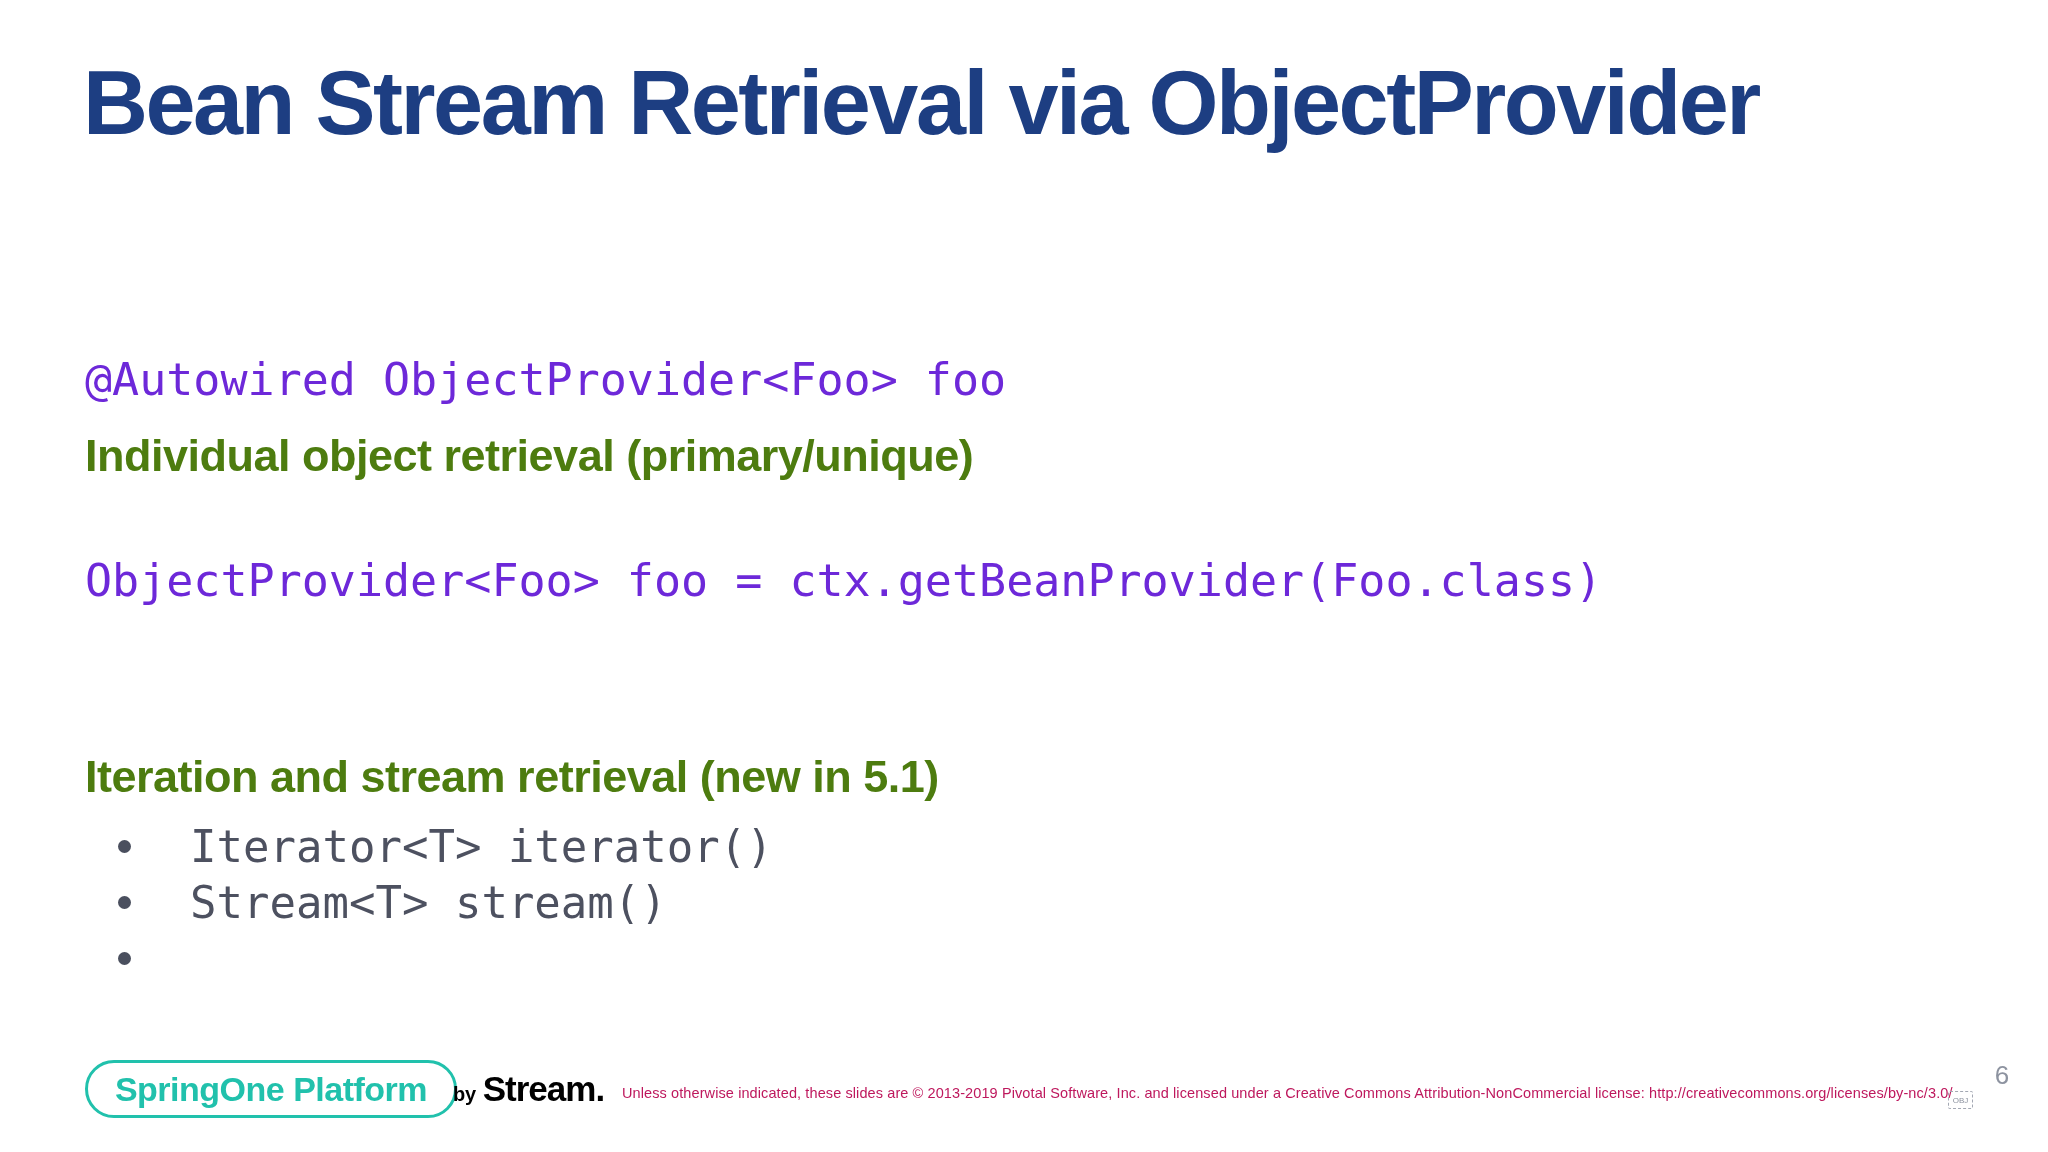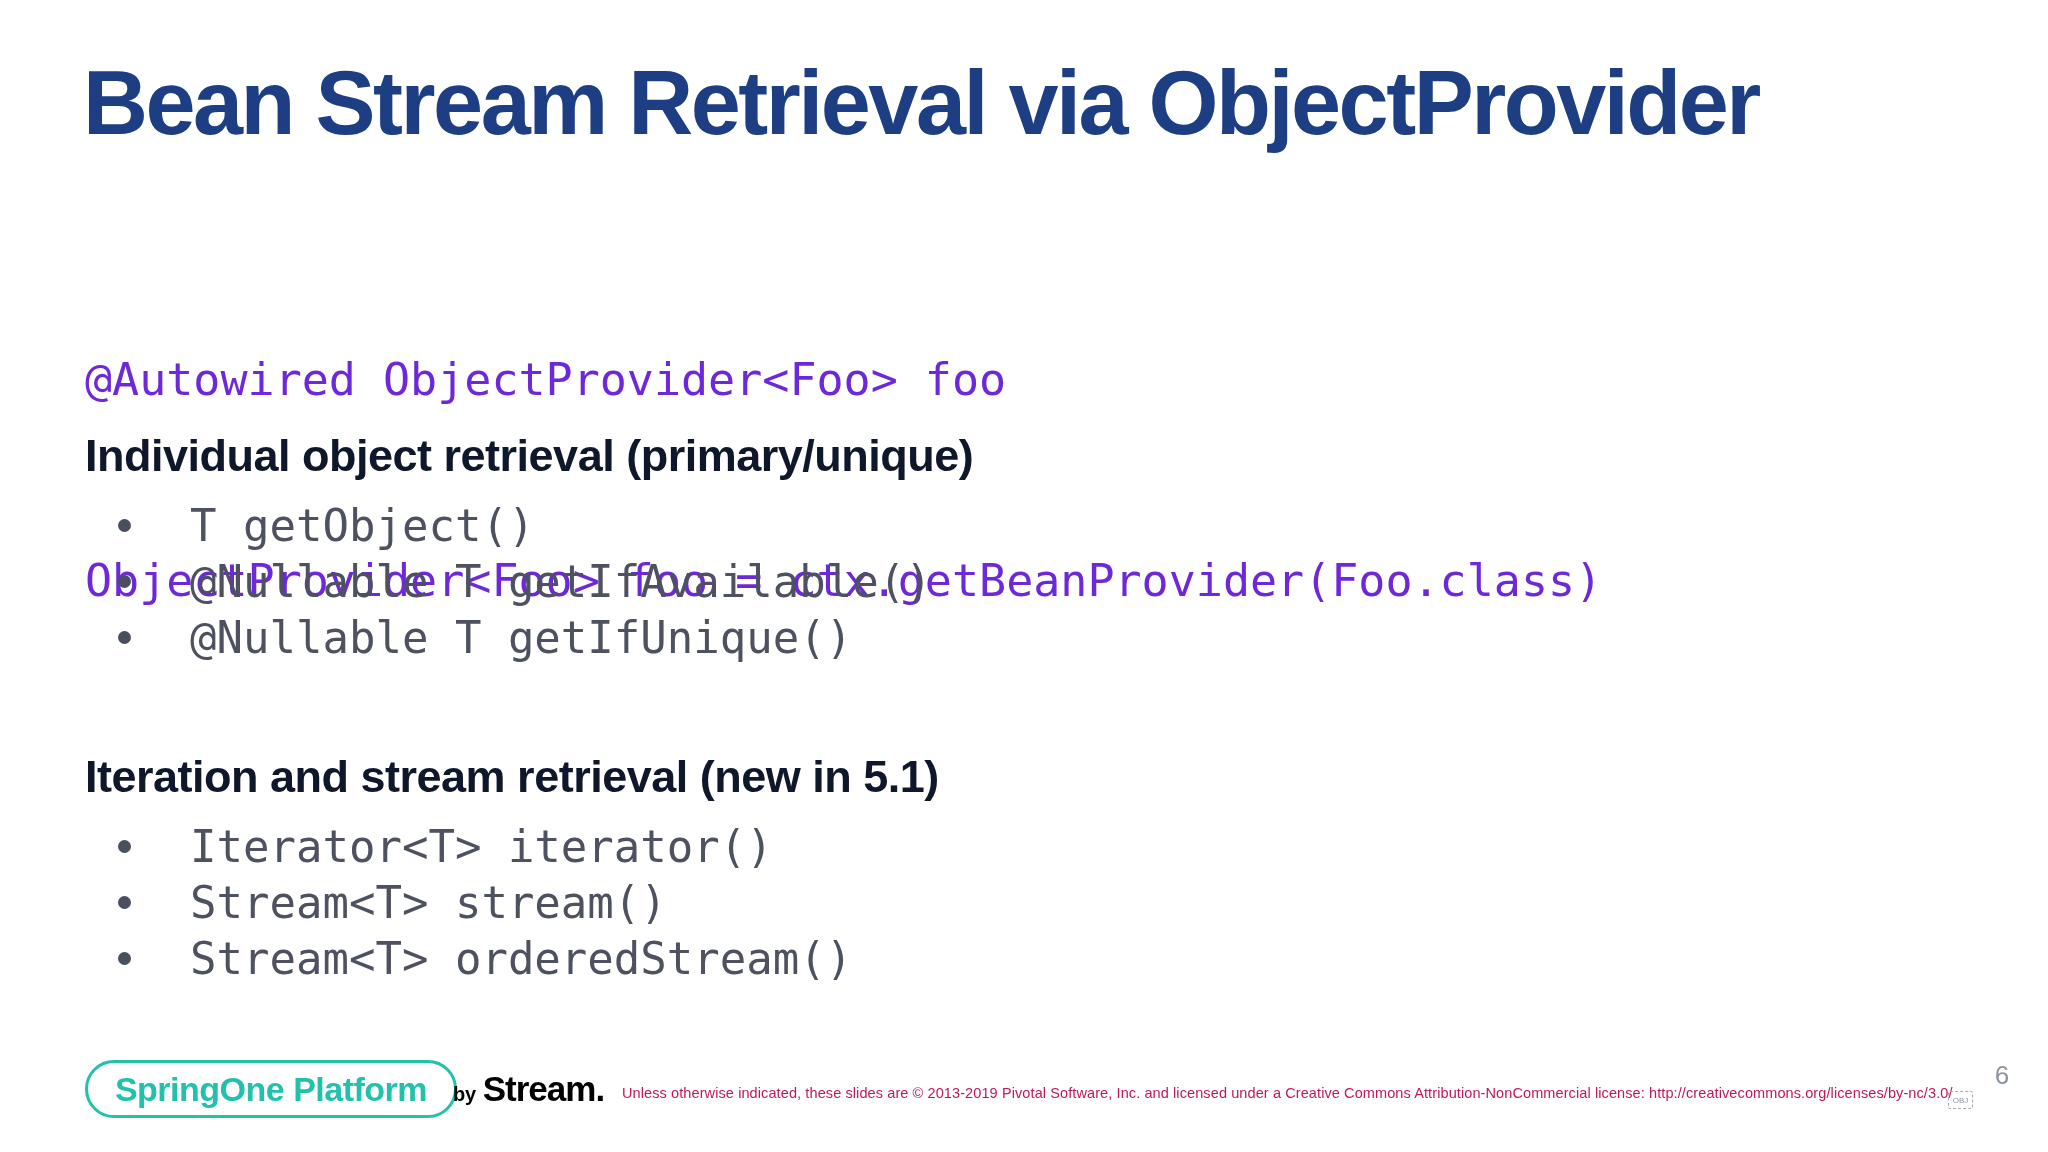--- a/index.html
+++ b/index.html
@@ -36,21 +36,21 @@
     color: #6d28d9;
     white-space: pre;
   }
 
   .section-heading {
     position: absolute;
     left: 85px;
     font-size: 45px;
     font-weight: bold;
     letter-spacing: -0.5px;
-    color: #0f172a;
+    color: #4d7c0f;
     white-space: nowrap;
   }
   .heading-1 { top: 430px; }
   .heading-2 { top: 751px; }
 
   .bullet-list {
     position: absolute;
     left: 0;
     list-style: none;
   }
@@ -166,49 +166,34 @@
 
   <h1 class="page-title">Bean Stream Retrieval via ObjectProvider</h1>
 
   <div class="code-block">
     <div>@Autowired ObjectProvider&lt;Foo&gt; foo</div>
     <div>ObjectProvider&lt;Foo&gt; foo = ctx.getBeanProvider(Foo.class)</div>
   </div>
 
   <h2 class="section-heading heading-1">Individual object retrieval (primary/unique)</h2>
 
-  <ul class="bullet-list list-1">
-    <li>
-      <span class="bullet-dot"></span>
-      <span class="bullet-text">T getObject()</span>
-    </li>
-    <li>
-      <span class="bullet-dot"></span>
-      <span class="bullet-text">@Nullable T getIfAvailable()</span>
-    </li>
-    <li>
-      <span class="bullet-dot"></span>
-      <span class="bullet-text">@Nullable T getIfUnique()</span>
-    </li>
-  </ul>
 
   <h2 class="section-heading heading-2">Iteration and stream retrieval (new in 5.1)</h2>
 
   <ul class="bullet-list list-2">
     <li>
       <span class="bullet-dot"></span>
       <span class="bullet-text">Iterator&lt;T&gt; iterator()</span>
     </li>
     <li>
       <span class="bullet-dot"></span>
       <span class="bullet-text">Stream&lt;T&gt; stream()</span>
     </li>
     <li>
       <span class="bullet-dot"></span>
-      <span class="bullet-text">Stream&lt;T&gt; orderedStream()</span>
     </li>
   </ul>
 
   <div class="logo-pill">
     <span class="logo-pill-text">SpringOne Platform</span>
   </div>
 
   <div class="by-brand">
     <span class="by-label">by</span>
     <span class="brand-name">Stream.</span>

